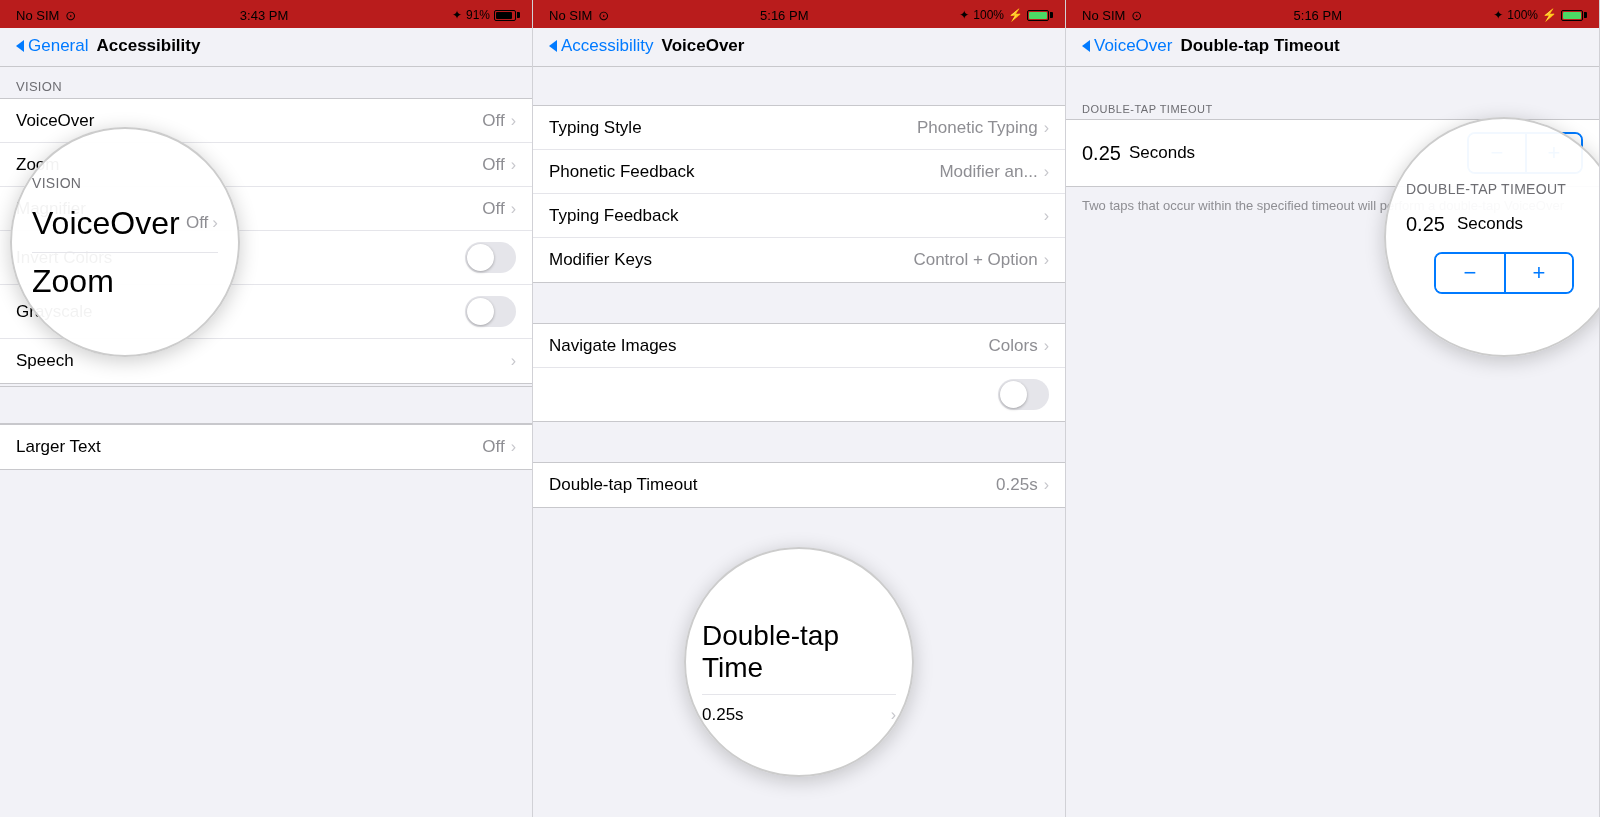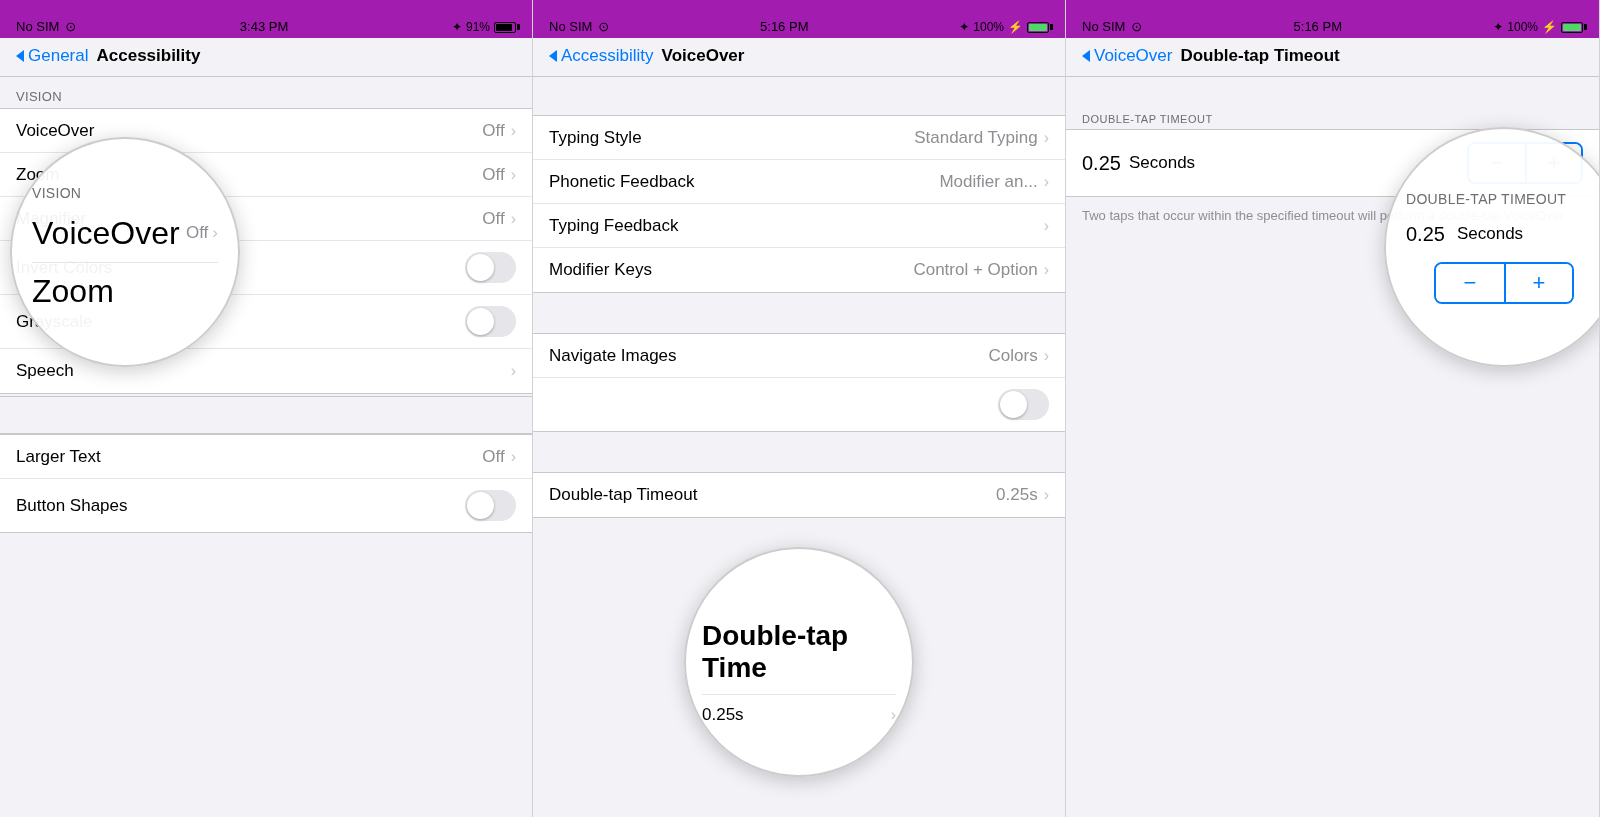--- a/index.html
+++ b/index.html
@@ -21,23 +21,23 @@
       flex-direction: column;
       overflow: hidden;
       position: relative;
       border-right: 1px solid #d1d1d6;
     }
 
     
     .status-bar {
       display: flex;
       justify-content: space-between;
-      align-items: flex-end;
-      padding: 19px 16px 4px;
-      background: #a21caf;
+      align-items: flex-start;
+      padding: 8px 16px 4px;
+      background: #b91c1c;
       font-size: 13px;
       font-weight: 500;
       color: #000;
       min-height: 28px;
     }
     .status-bar .left { display: flex; gap: 6px; align-items: center; }
     .status-bar .center { font-weight: 400; }
     .status-bar .right { display: flex; gap: 4px; align-items: center; font-size: 12px; }
     .battery {
       display: inline-block;
@@ -326,26 +326,20 @@
     <div class="separator-item"></div>
 
     <div class="list-group">
       <div class="list-item">
         <span class="list-item-label">Larger Text</span>
         <div class="list-item-right">
           <span>Off</span>
           <span class="chevron-right-icon">›</span>
         </div>
       </div>
-      <div class="list-item">
-        <span class="list-item-label">Button Shapes</span>
-        <div class="toggle">
-          <div class="toggle-knob"></div>
-        </div>
-      </div>
     </div>
 
     <div class="circle-overlay panel1-circle" style="width:230px;height:230px;top:60px;left:10px;">
       <div class="circle-content-p1">
         <div class="circle-section-label">VISION</div>
         <div style="display:flex;justify-content:space-between;align-items:center;padding:10px 0;border-bottom:1px solid #e5e5ea;">
           <span style="font-size:32px;font-weight:300;color:#000;">VoiceOver</span>
           <div style="display:flex;align-items:center;gap:4px;color:#8e8e93;font-size:17px;">
             <span>Off</span>
             <span style="color:#c7c7cc;">›</span>
@@ -387,21 +381,21 @@
   </div>
 
   <div class="panel-content" style="position:relative;">
 
     <div style="height:38px;background:#f2f2f7;"></div>
 
     <div class="list-group">
       <div class="list-item">
         <span class="list-item-label">Typing Style</span>
         <div class="list-item-right">
-          <span>Standard Typing</span>
+          <span>Phonetic Typing</span>
           <span class="chevron-right-icon">›</span>
         </div>
       </div>
       <div class="list-item">
         <span class="list-item-label">Phonetic Feedback</span>
         <div class="list-item-right">
           <span>Modifier an...</span>
           <span class="chevron-right-icon">›</span>
         </div>
       </div>
@@ -445,21 +439,21 @@
         <span class="list-item-label">Double-tap Timeout</span>
         <div class="list-item-right">
           <span>0.25s</span>
           <span class="chevron-right-icon">›</span>
         </div>
       </div>
     </div>
 
     <div class="circle-overlay panel2-circle" style="width:230px;height:230px;bottom:40px;left:50%;transform:translateX(-50%);">
       <div class="circle-content-p2">
-        <div style="font-size:28px;font-weight:700;color:#000;padding:20px 0 10px 0;">Double-tap Time</div>
+        <div style="font-size:28px;font-weight:400;color:#000;padding:20px 0 10px 0;">Double-tap Time</div>
         <div style="display:flex;justify-content:space-between;align-items:center;border-top:1px solid #e5e5ea;padding-top:10px;">
           <span style="font-size:17px;color:#000;">0.25s</span>
           <span style="color:#c7c7cc;">›</span>
         </div>
       </div>
     </div>
 
   </div>
 </div>
 

